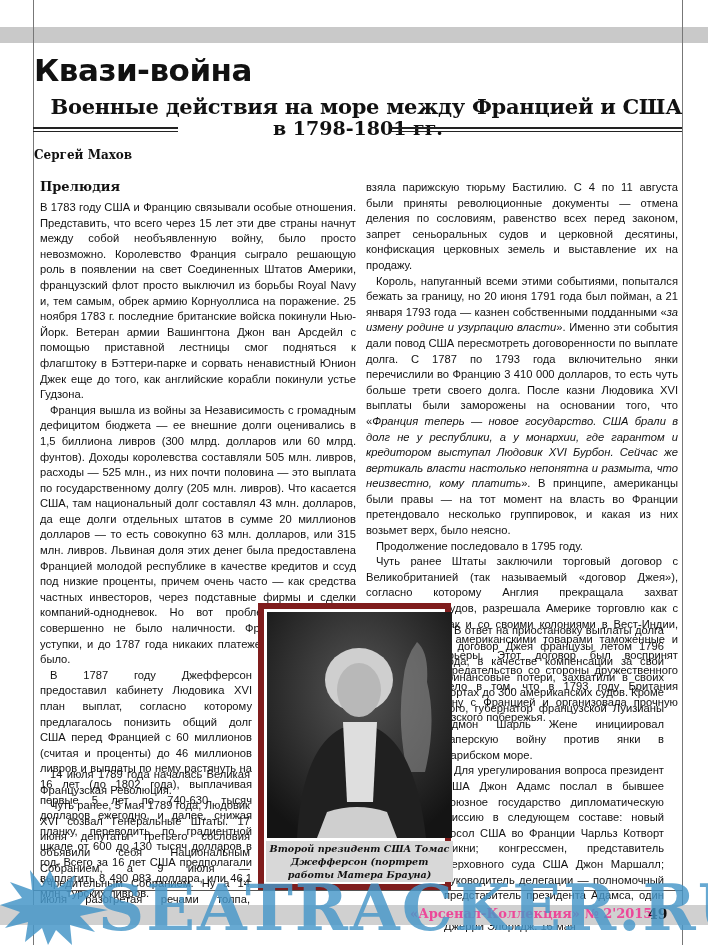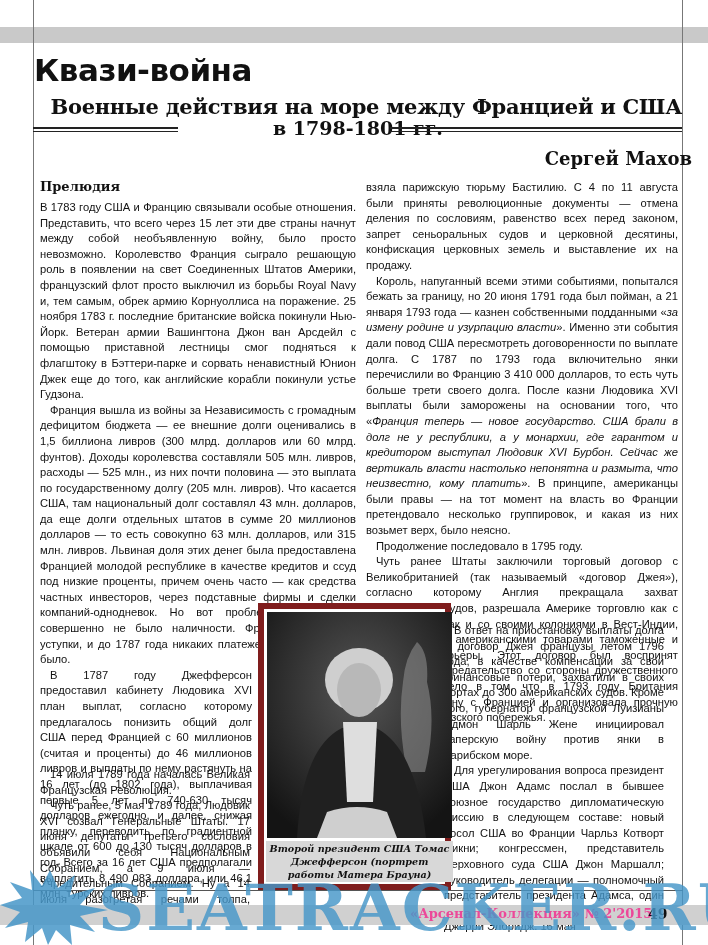--- a/index.html
+++ b/index.html
@@ -12,22 +12,22 @@
 
   .title { position: absolute; left: 34px; width: 648px; top: 52px; 
            font-family: "DejaVu Sans", sans-serif; font-weight: bold; font-size: 31px; letter-spacing: -0.5px; }
   .subtitle { position: absolute; left: 34px; width: 648px; top: 94px; text-align: right;
               font-family: "DejaVu Serif", serif; font-weight: bold; font-size: 21px; letter-spacing: -0.3px; }
   .years { position: absolute; left: 34px; width: 648px; top: 117px; text-align: center;
            font-family: "DejaVu Serif", serif; font-weight: bold; font-size: 19px; }
   .rule { position: absolute; top: 127px; height: 5px; border-top: 2px solid #222; border-bottom: 1px solid #222; }
   .rule.l { left: 33px; width: 145px; }
   .rule.r { left: 338px; width: 153px; }
-  .author { position: absolute; left: 44px; width: 648px; top: 148px; text-align: right;
-            font-family: "DejaVu Serif", serif; font-weight: bold; font-size: 18px; }
+  .author { position: absolute; left: 34px; width: 648px; top: 148px; text-align: left;
+            font-family: "DejaVu Serif", serif; font-weight: bold; font-size: 12px; }
 
   .col { position: absolute; font-size: 11.2px; line-height: 15.6px; text-align: justify; }
   .col p { text-indent: 10px; }
   .col p.noind { text-indent: 0; }
   .col1 { left: 40px; top: 200px; width: 316px; }
   .col2 { left: 366px; top: 180px; width: 312px; }
   .section-head { position: absolute; left: 40px; top: 179px; font-family: "DejaVu Serif", serif; font-weight: bold; font-size: 13px; }
   .col1-narrow { position: absolute; left: 40px; top: 560px; width: 210px; font-size: 11.2px; line-height: 15.6px; text-align: justify; }
   .col1-narrow p { text-indent: 10px; }
   .col2-narrow { position: absolute; left: 444px; top: 576px; width: 220px; font-size: 11.2px; line-height: 15.6px; text-align: justify; }

